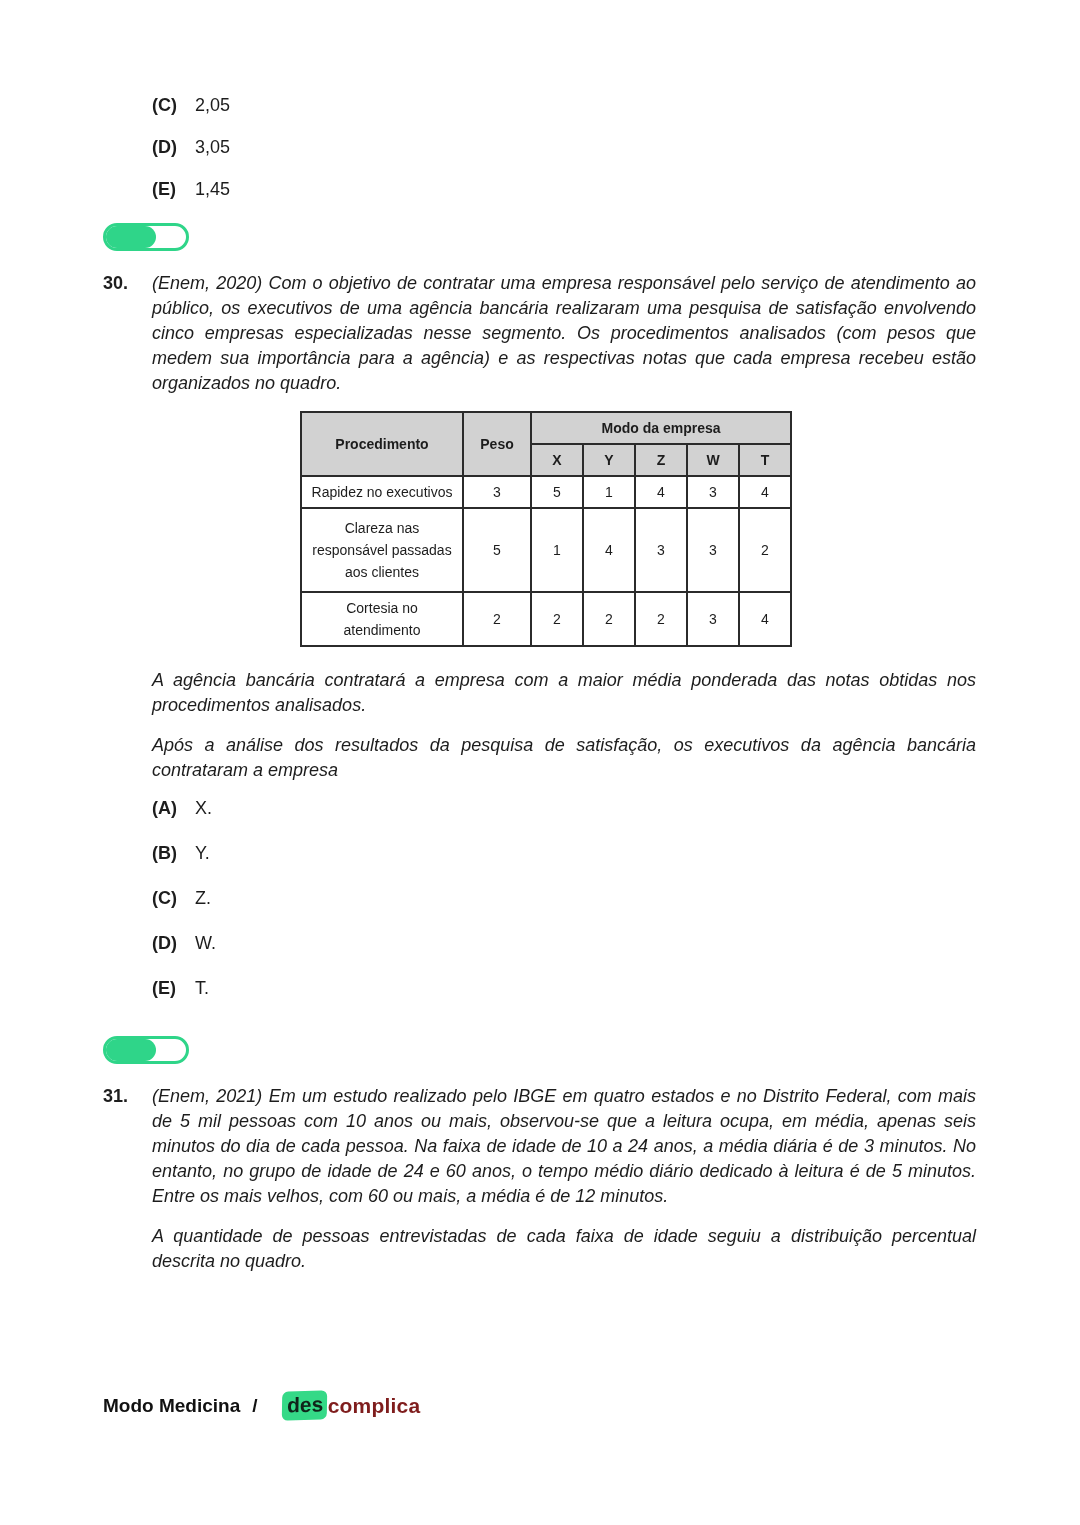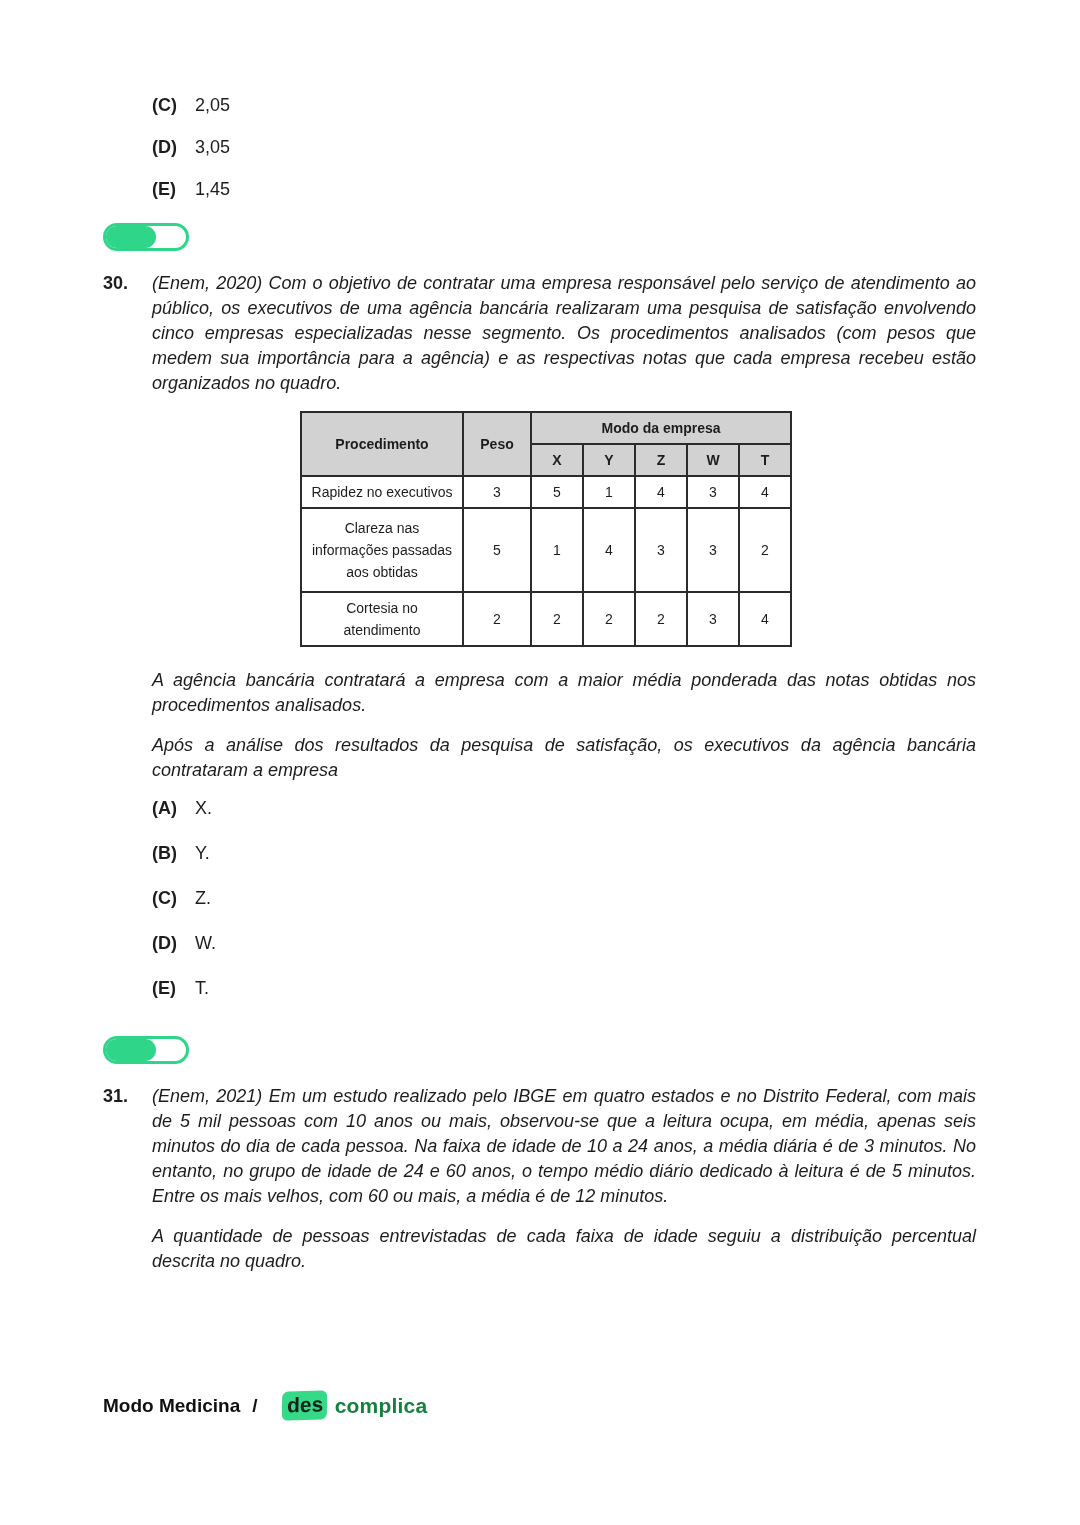--- a/index.html
+++ b/index.html
@@ -83,21 +83,21 @@
   .logo { display:inline-flex; align-items:center; margin-left:14px; font-size:21px; }
   .logo-des {
     display:inline-block;
     background:#35d987;
     color:#10241a;
     padding:2px 4px 3px 5px;
     border-radius:6px;
     transform:rotate(-2deg) skewX(-3deg);
     font-weight:700;
   }
-  .logo-rest { font-weight:700; color:#15803d; margin-left:8px; letter-spacing:0.2px; }
+  .logo-rest { font-weight:700; color:#7f1d1d; margin-left:1px; letter-spacing:0.2px; }
 </style>
 </head>
 <body>
 
 <div class="page">
   <div class="content">
 
     <div class="prev-options">
       <div class="opt-row">
         <span class="opt-letter">(C)</span>
@@ -139,21 +139,21 @@
             <tr>
               <td>Rapidez no executivos</td>
               <td>3</td>
               <td>5</td>
               <td>1</td>
               <td>4</td>
               <td>3</td>
               <td>4</td>
             </tr>
             <tr class="row-tall">
-              <td>Clareza nas informações passadas aos obtidas</td>
+              <td>Clareza nas responsável passadas aos clientes</td>
               <td>5</td>
               <td>1</td>
               <td>4</td>
               <td>3</td>
               <td>3</td>
               <td>2</td>
             </tr>
             <tr>
               <td>Cortesia no atendimento</td>
               <td>2</td>

